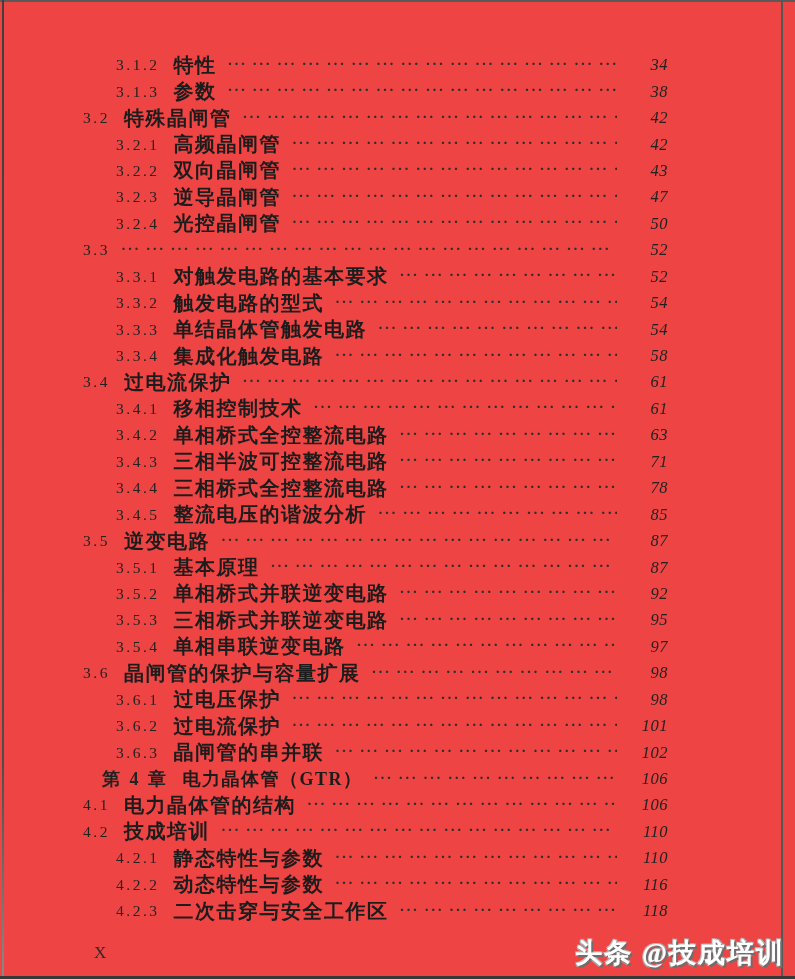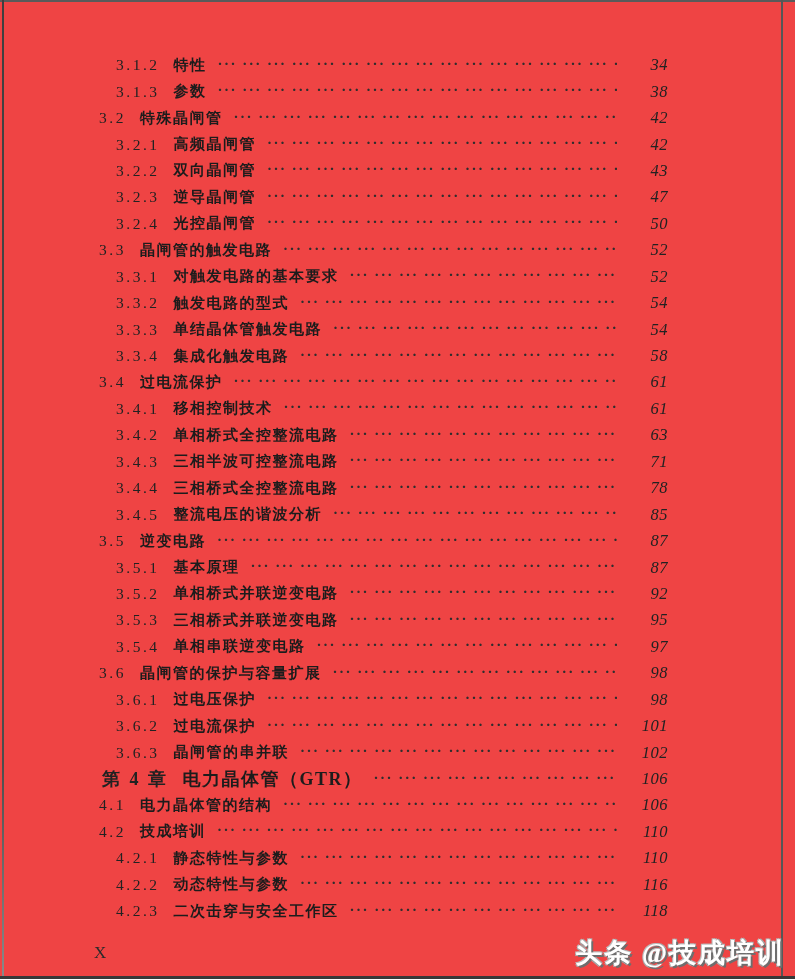--- a/index.html
+++ b/index.html
@@ -19,29 +19,29 @@
   .edge.right{left:781px;top:0;bottom:0;width:2px;background:#565656;}
   .edge.top{left:0;right:0;top:0;height:2px;background:#5a5a5a;}
   .edge.bottom{left:0;right:0;bottom:0;height:3px;background:#383838;}
 
   .toc{position:absolute;top:52px;left:0;width:668px;}
   .row{
     display:flex;align-items:center;height:26.45px;
     white-space:nowrap;
   }
   .row.l1{padding-left:102px;}
-  .row.l2{padding-left:99px;}
+  .row.l2{padding-left:76px;margin-left:7px;}
   .row.l3{padding-left:116px;}
   .num{
     flex:0 0 auto;
     font-size:15.5px;letter-spacing:2.5px;color:#222;
   }
   .title{
     flex:0 0 auto;margin-left:14px;
-    font-size:15px;font-weight:600;letter-spacing:1.5px;color:#1c1c1c;
+    font-size:20px;font-weight:600;letter-spacing:1.5px;color:#1c1c1c;
   }
   .row.l1 .num,.row.l1 .title{font-size:18px;font-weight:700;}
   .row.l2 .title{font-weight:700;}
   .leader{
     flex:1 1 0;min-width:14px;overflow:hidden;
     margin:0 9px 0 11px;
     font-size:15px;font-weight:700;letter-spacing:1.5px;color:#2e2e2e;
     transform:translateY(-1px);
   }
   .pageno{
@@ -107,21 +107,20 @@
       <span class="pageno">47</span>
     </div>
       <div class="row l3">
       <span class="num">3.2.4</span>
       <span class="title">光控晶闸管</span>
       <span class="leader">··· ··· ··· ··· ··· ··· ··· ··· ··· ··· ··· ··· ··· ··· ··· ··· ··· ··· ··· ··· ··· ··· ··· ··· ··· ··· ··· ··· ··· ··· ··· ··· ··· ··· ··· ··· ··· ··· ··· ··· ··· ··· ··· ··· ··· ··· ··· ··· ··· ··· ··· ··· ··· ··· ··· ··· ··· ··· ··· ··· </span>
       <span class="pageno">50</span>
     </div>
       <div class="row l2">
       <span class="num">3.3</span>
-      <span class="title">晶闸管的触发电路</span>
       <span class="leader">··· ··· ··· ··· ··· ··· ··· ··· ··· ··· ··· ··· ··· ··· ··· ··· ··· ··· ··· ··· ··· ··· ··· ··· ··· ··· ··· ··· ··· ··· ··· ··· ··· ··· ··· ··· ··· ··· ··· ··· ··· ··· ··· ··· ··· ··· ··· ··· ··· ··· ··· ··· ··· ··· ··· ··· ··· ··· ··· ··· </span>
       <span class="pageno">52</span>
     </div>
       <div class="row l3">
       <span class="num">3.3.1</span>
       <span class="title">对触发电路的基本要求</span>
       <span class="leader">··· ··· ··· ··· ··· ··· ··· ··· ··· ··· ··· ··· ··· ··· ··· ··· ··· ··· ··· ··· ··· ··· ··· ··· ··· ··· ··· ··· ··· ··· ··· ··· ··· ··· ··· ··· ··· ··· ··· ··· ··· ··· ··· ··· ··· ··· ··· ··· ··· ··· ··· ··· ··· ··· ··· ··· ··· ··· ··· ··· </span>
       <span class="pageno">52</span>
     </div>
       <div class="row l3">

